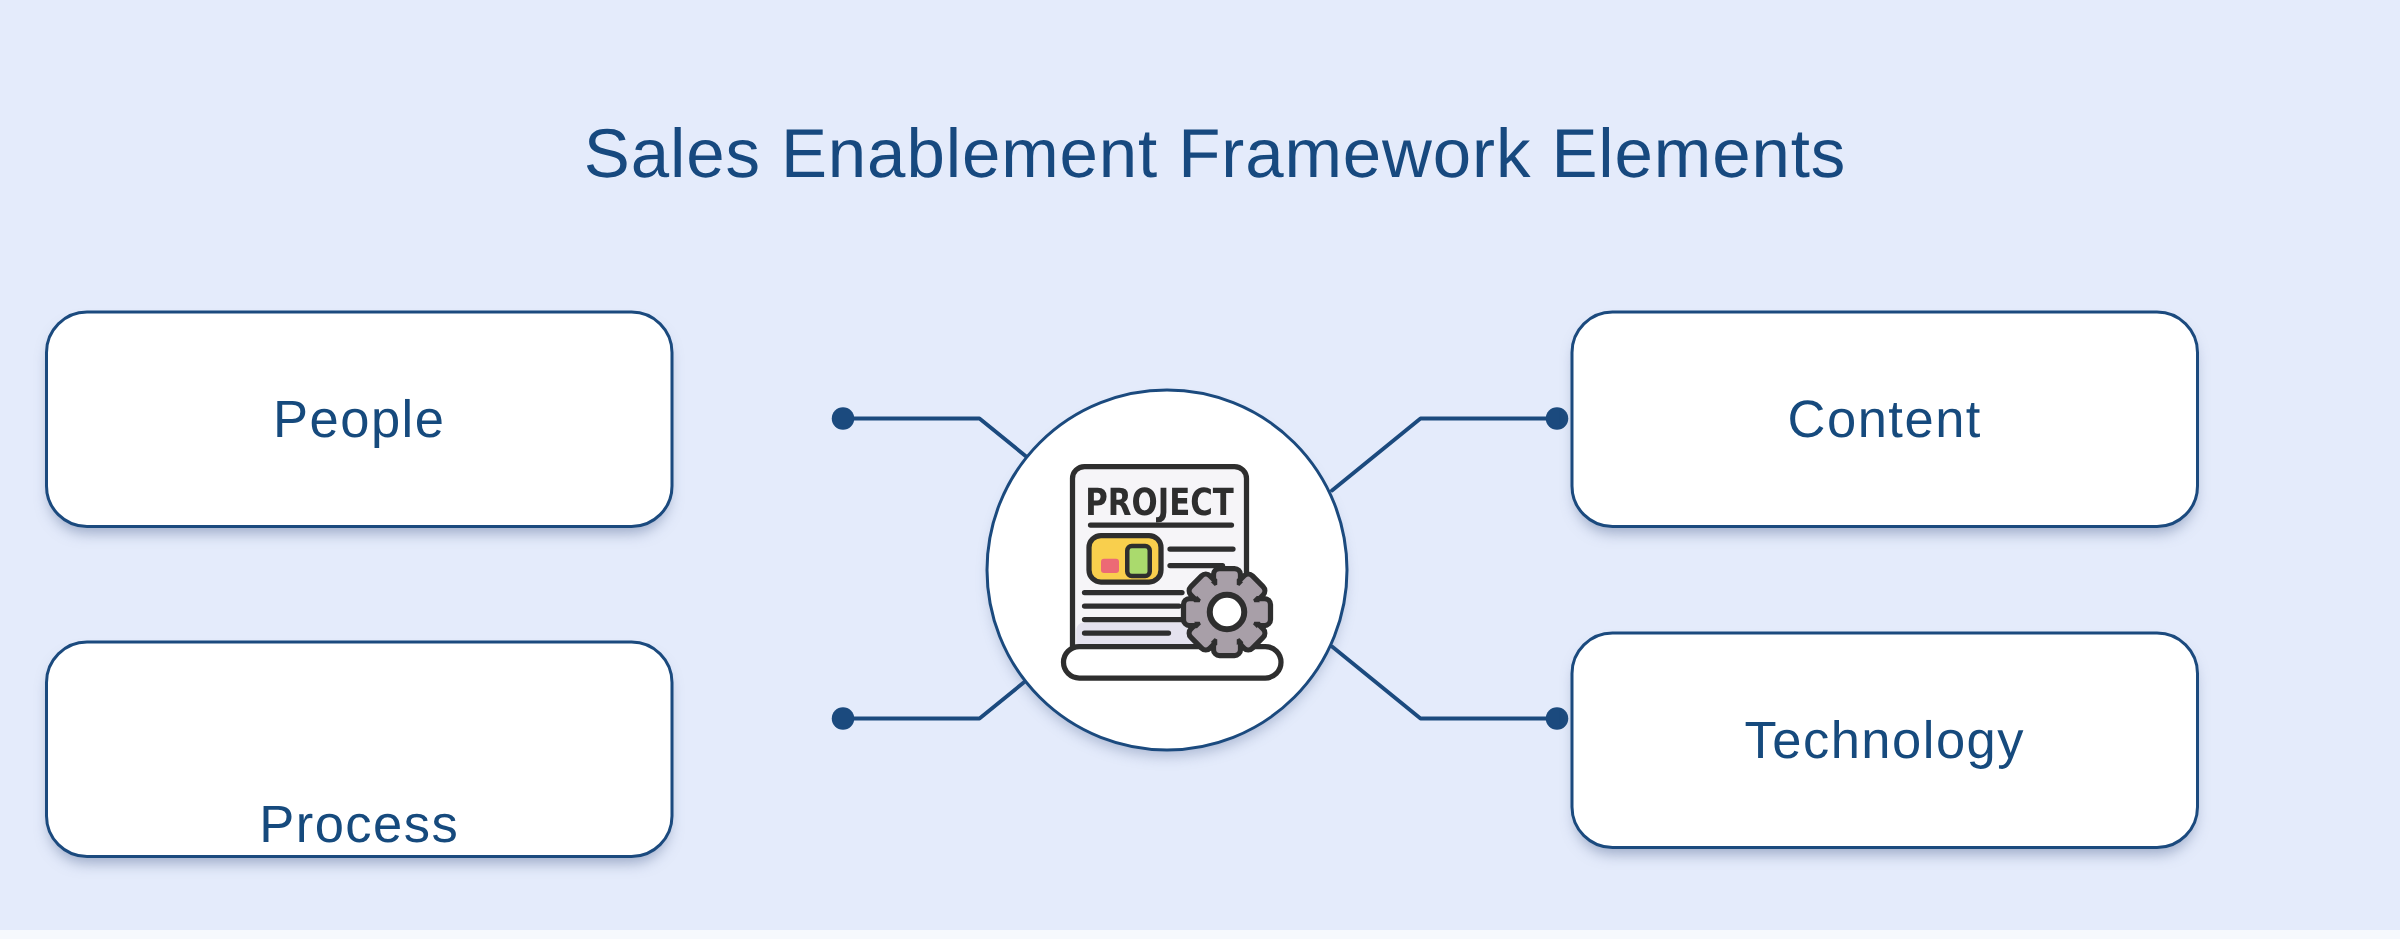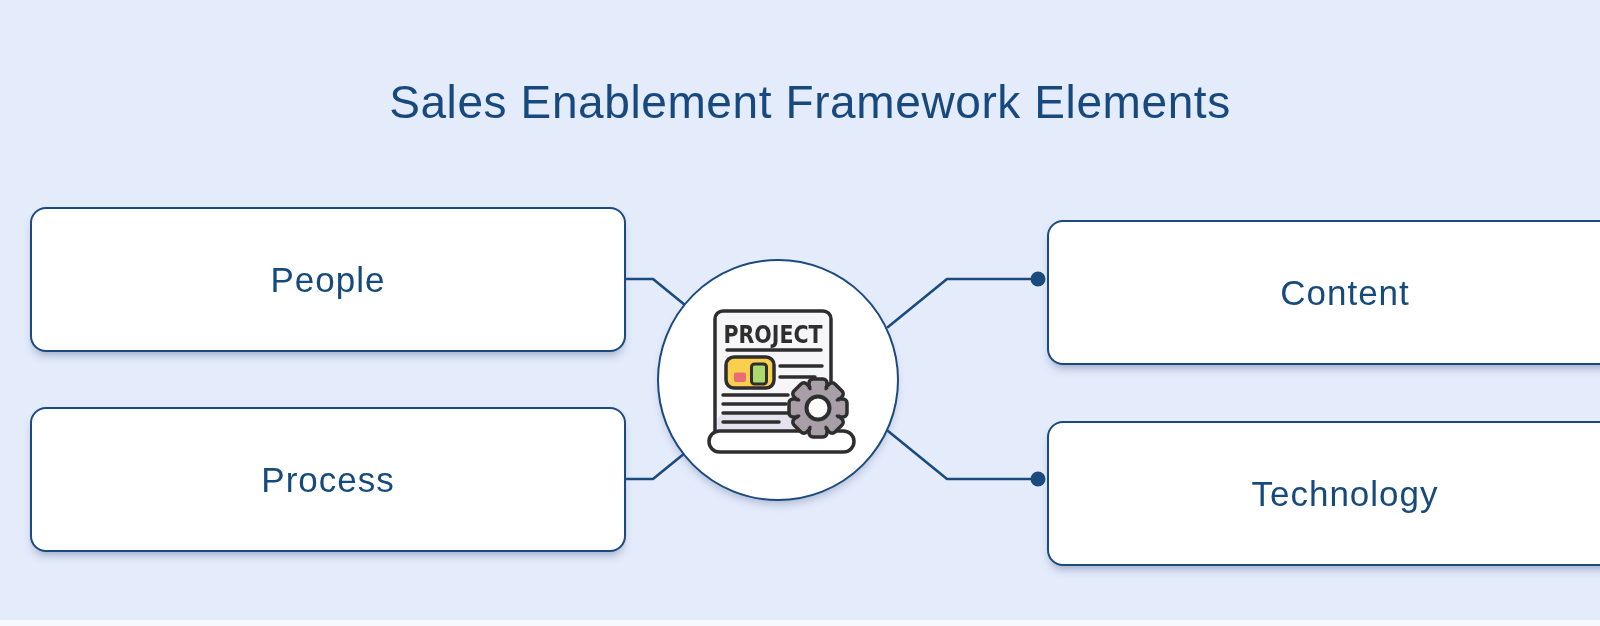--- a/index.html
+++ b/index.html
@@ -23,33 +23,33 @@
     background:var(--background);overflow:hidden;
   }
   .title{
     position:absolute;left:0;top:72px;width:1600px;height:60px;
     line-height:60px;text-align:center;
     font-size:46px;font-weight:normal;letter-spacing:.6px;
     color:var(--title-text);z-index:2;margin:0;padding-left:10px;
   }
   .connector-layer{position:absolute;left:0;top:0;z-index:1;}
   .node{
-    position:absolute;width:596px;height:145px;box-sizing:border-box;
+    position:absolute;width:419px;height:145px;box-sizing:border-box;
     background:var(--node-fill);
-    border:2.5px solid var(--accent);border-radius:16px;
+    border:2.5px solid var(--accent);border-radius:28px;
     display:flex;align-items:center;justify-content:center;
     box-shadow:0 6px 9px -3px rgba(88,108,150,.5);
     z-index:2;
   }
   .node-label{
     font-size:35px;letter-spacing:1px;color:var(--node-text);
   }
   .node-people{left:30px;top:207px;}
-  .node-process{left:30px;top:407px;}
-  .node-content{left:1047px;top:220px;}
+  .node-process{left:30px;top:427px;align-items:flex-end;}
+  .node-content{left:1047px;top:207px;}
   .node-technology{left:1047px;top:421px;}
   .center-circle{
     position:absolute;left:657px;top:259px;width:242px;height:242px;
     box-sizing:border-box;background:var(--node-fill);
     border:2.5px solid var(--accent);border-radius:50%;
     box-shadow:0 6px 9px -3px rgba(88,108,150,.4);
     z-index:2;
   }
   .center-icon{position:absolute;left:41px;top:42px;}
   .bottom-strip{

